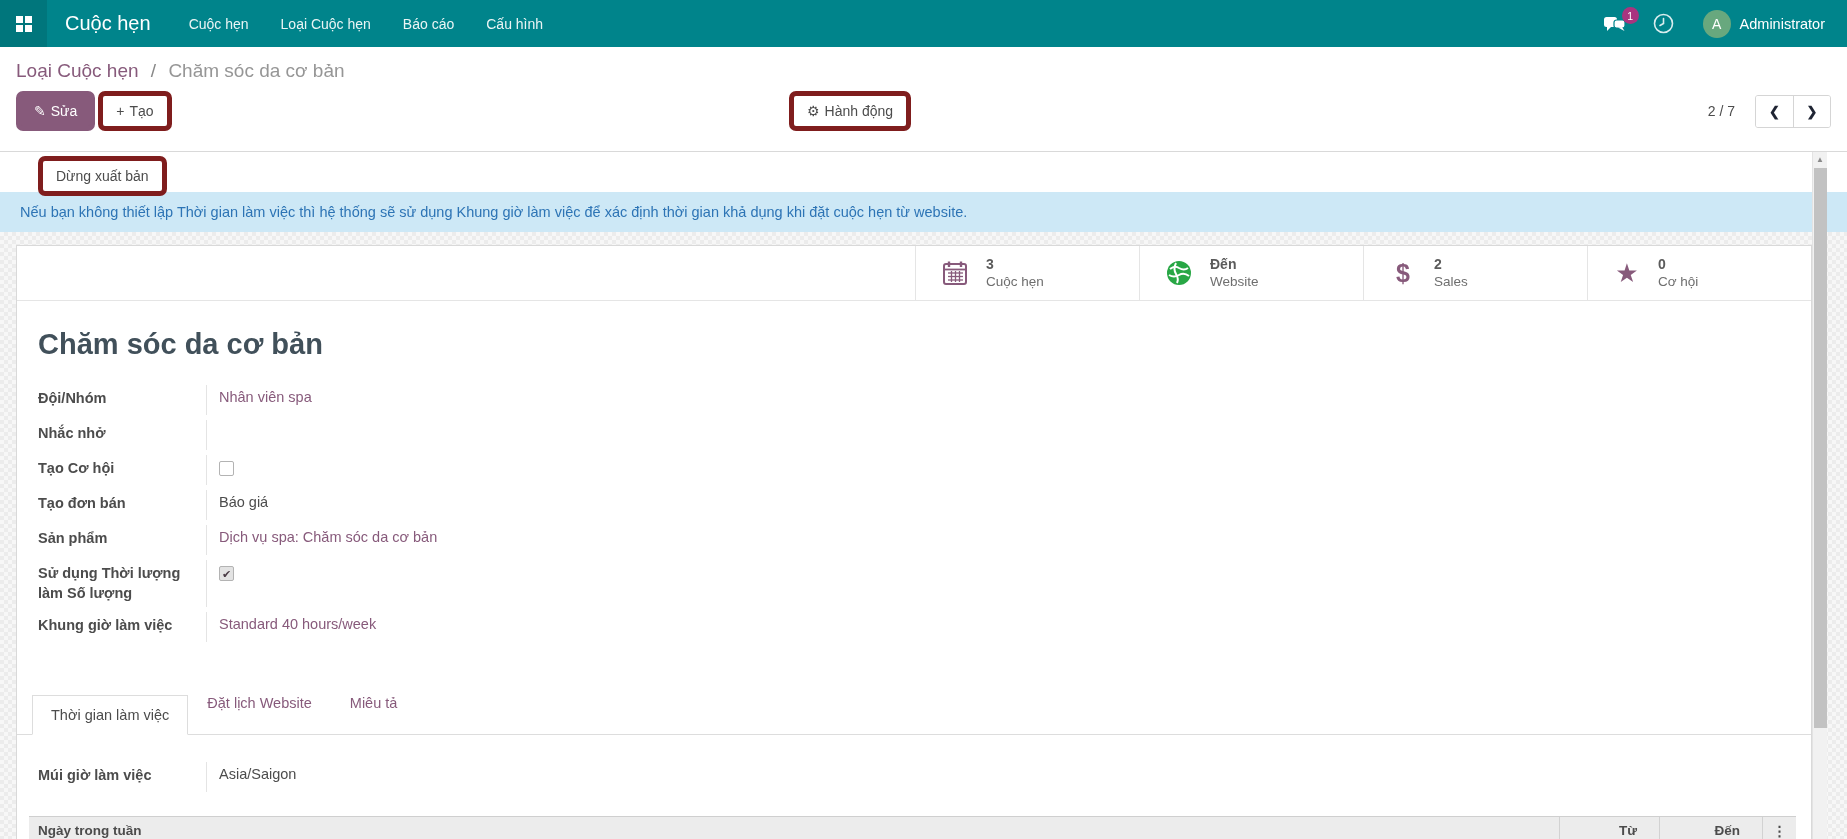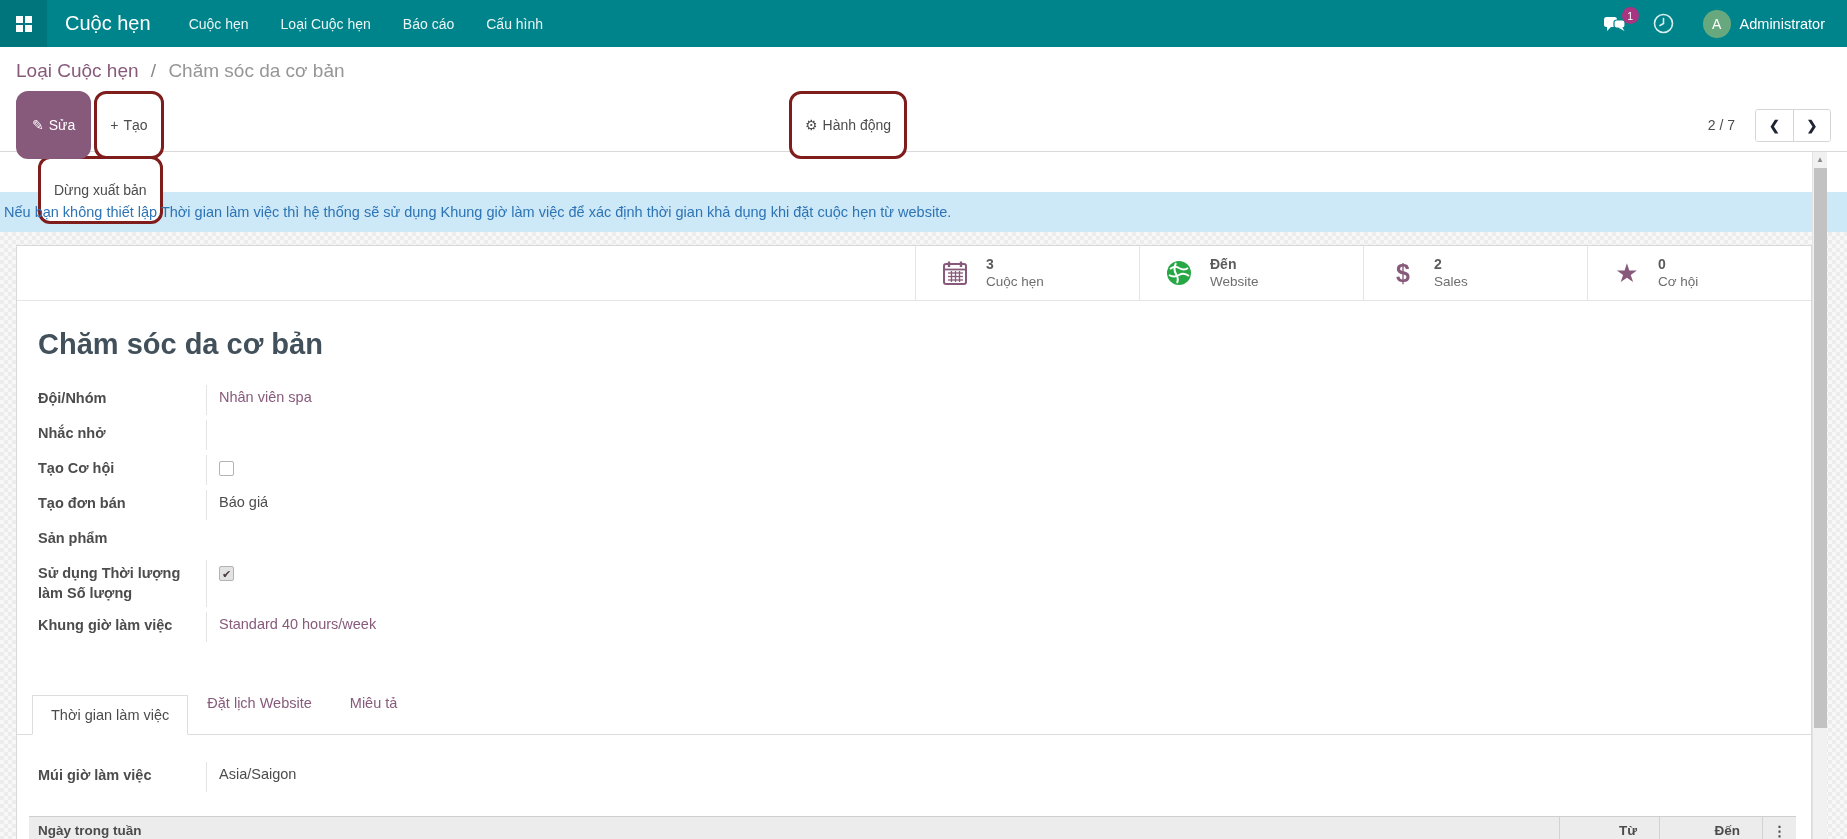--- a/index.html
+++ b/index.html
@@ -20,36 +20,36 @@
   .avatar { width:28px; height:28px; border-radius:50%; background:#68a87e; display:flex; align-items:center; justify-content:center; font-size:14px; color:#fff; }
   .user-name { font-size:14.5px; }
 
   
   .cp { height:105px; border-bottom:1px solid #d9d9d9; background:#fff; }
   .bc { padding:13px 16px 7px; font-size:19px; }
   .bc-parent { color:#875A7B; cursor:pointer; }
   .bc-sep { color:#888; margin:0 7px; }
   .bc-current { color:#969696; }
   .cp-row { position:relative; display:flex; align-items:center; padding:2px 16px 0; }
-  .btn { font-family:inherit; font-size:14px; padding:22px 13px; background:#fff; border:3px solid #7f1d1d; border-radius:12px;
+  .btn { font-family:inherit; font-size:14px; padding:6px 13px; background:#fff; border:5px solid #7f1d1d; border-radius:7px;
          color:#4c4c4c; cursor:pointer; line-height:18px; }
   .btn-primary { background:#875A7B; border-color:#875A7B; color:#fff; }
   .btn .ico { margin-right:5px; }
   .btn + .btn { margin-left:3px; }
   .center-btn { position:absolute; left:786px; top:2px; }
   .pager { margin-left:auto; display:flex; align-items:center; }
   .pager-count { font-size:14px; color:#4c4c4c; margin-right:20px; }
   .pager-group { display:flex; border:1px solid #d5d5d5; border-radius:3px; overflow:hidden; }
   .pager-btn { width:37px; height:31px; background:#fff; display:flex; align-items:center; justify-content:center;
                font-size:13px; font-weight:700; color:#1f2433; cursor:pointer; }
   .pager-btn + .pager-btn { border-left:1px solid #d5d5d5; }
 
   
   .status-row { height:40px; background:#fff; padding:4px 16px;margin-left:22px; }
-  .alert-info { height:40px; background:#cde8f6; color:#2d74b5; display:flex; align-items:center; padding:0 4px; font-size:14.5px; }
+  .alert-info { height:40px; background:#cde8f6; color:#2d74b5; display:flex; align-items:center; padding:0 20px; font-size:14.5px; }
 
   
   .content { position:relative; height:607px; padding:13px 35px 0 16px;
     background-color:#f7f7f7;
     background-image:
       linear-gradient(45deg, #ececec 25%, transparent 25%, transparent 75%, #ececec 75%),
       linear-gradient(45deg, #ececec 25%, transparent 25%, transparent 75%, #ececec 75%);
     background-size:8px 8px; background-position:0 0, 4px 4px; }
   .sheet { background:#fff; border:1px solid #d9d9d9; height:640px; }
 
@@ -250,20 +250,21 @@
           <div class="frow">
             <span class="flabel">Tạo Cơ hội</span>
             <span class="fvalue"><span class="cb"></span></span>
           </div>
           <div class="frow">
             <span class="flabel">Tạo đơn bán</span>
             <span class="fvalue">Báo giá</span>
           </div>
           <div class="frow">
             <span class="flabel">Sản phẩm</span>
+            <span class="fvalue link">Dịch vụ spa: Chăm sóc da cơ bản</span>
           </div>
           <div class="frow">
             <span class="flabel">Sử dụng Thời lượng làm Số lượng</span>
             <span class="fvalue"><span class="cb checked">✔</span></span>
           </div>
         </div>
         <div class="fcol-right">
           <div class="frow">
             <span class="flabel">Khung giờ làm việc</span>
             <span class="fvalue link">Standard 40 hours/week</span>

